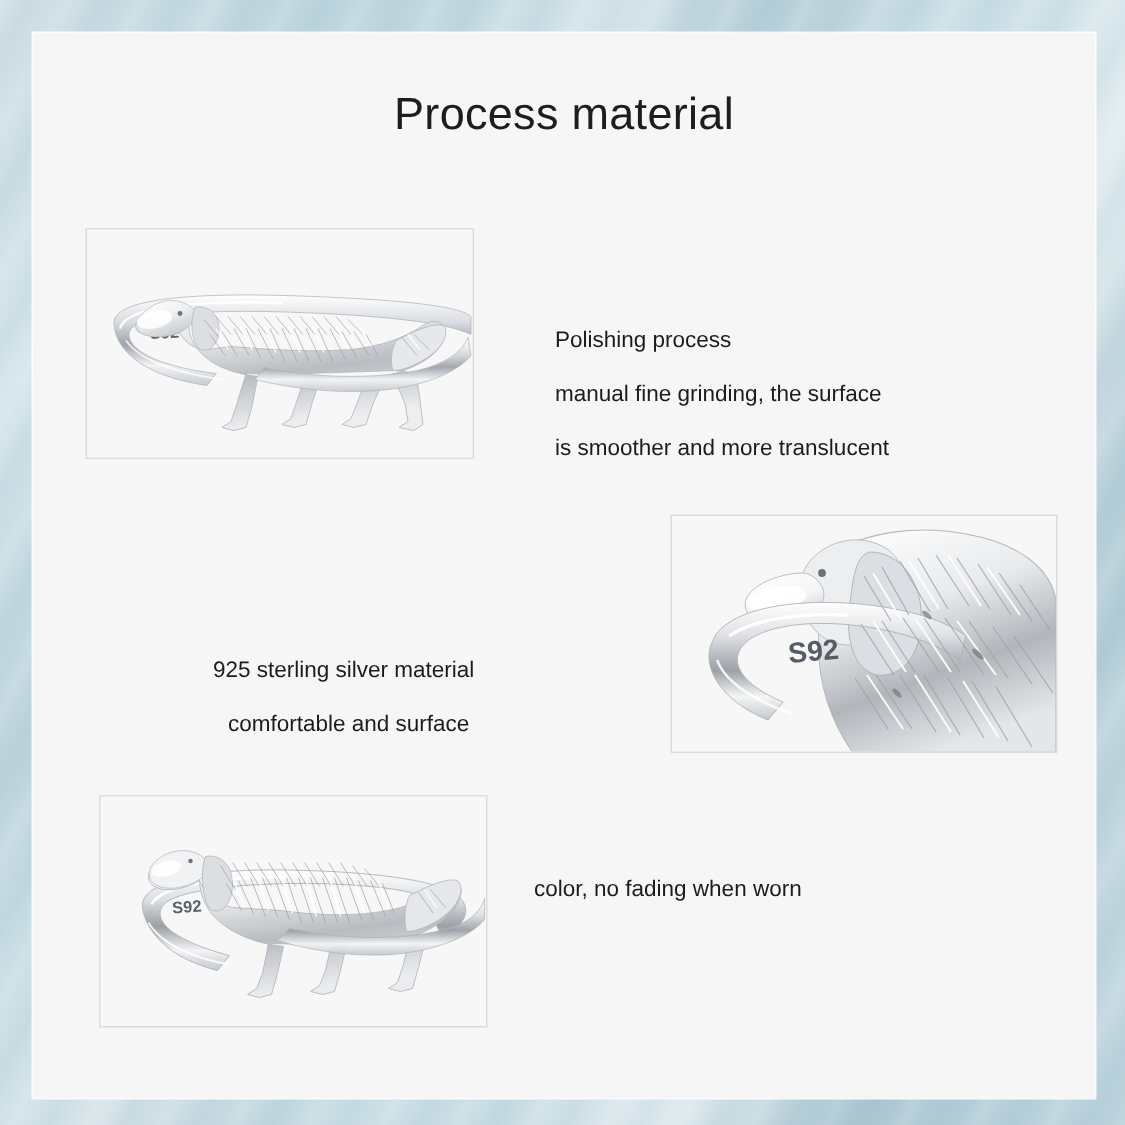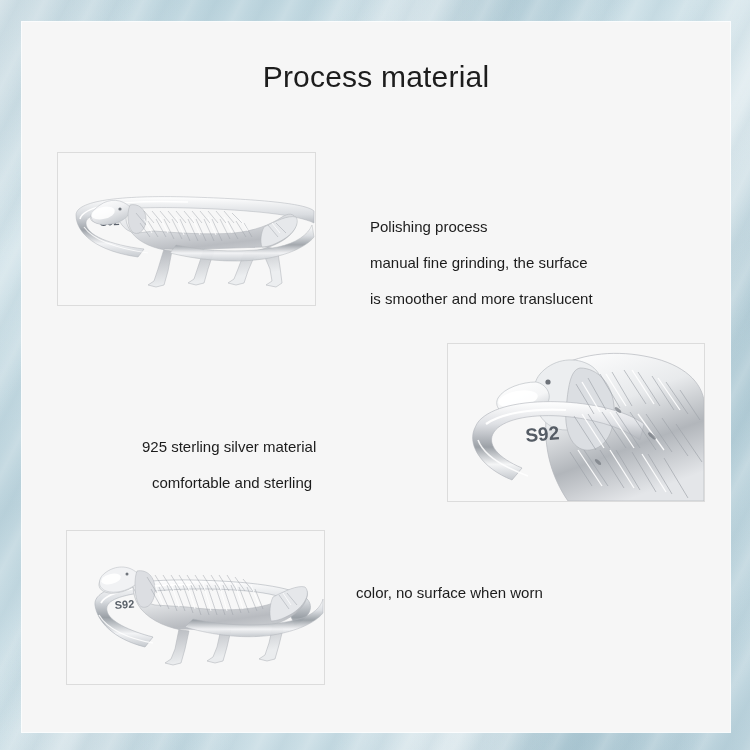--- a/index.html
+++ b/index.html
@@ -421,21 +421,21 @@
     </div>
 
     <div class="textblock" id="text-1">
       <div class="line">Polishing process</div>
       <div class="line">manual fine grinding, the surface</div>
       <div class="line">is smoother and more translucent</div>
     </div>
 
     <div class="textblock" id="text-2">
       <div class="line">925 sterling silver material</div>
-      <div class="line">comfortable and sterling</div>
+      <div class="line">comfortable and surface</div>
     </div>
 
     <div class="textblock" id="text-3">
-      <div class="line">color, no surface when worn</div>
+      <div class="line">color, no fading when worn</div>
     </div>
 
   </div>
 </div>
 
 </body></html>

